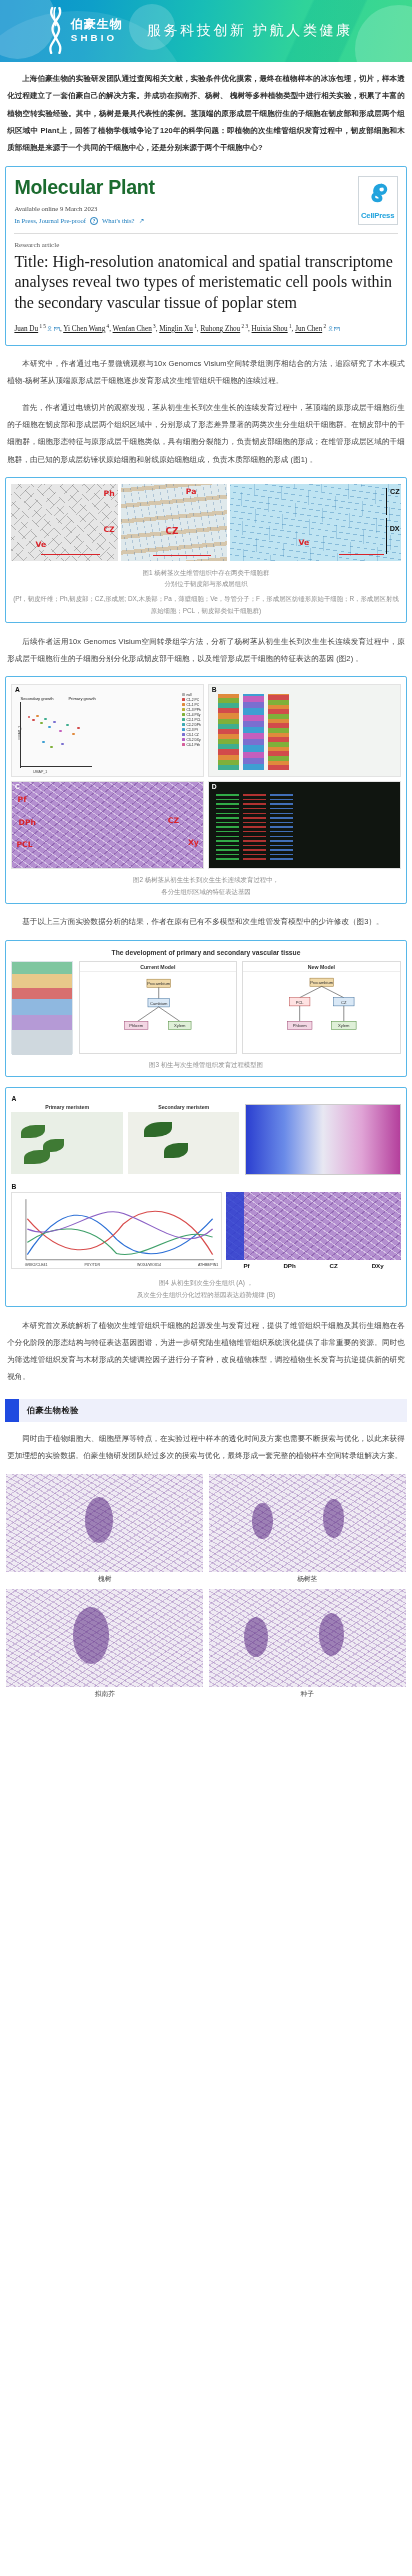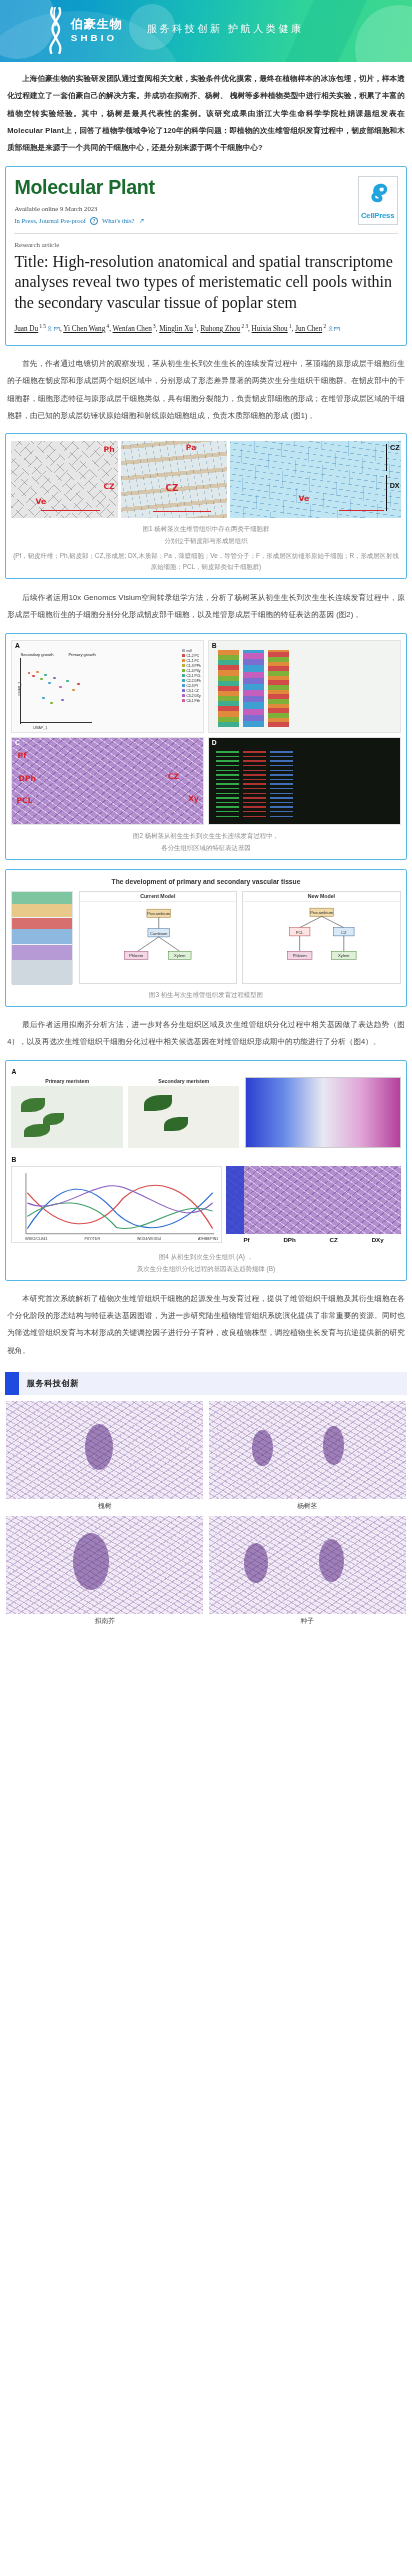--- a/index.html
+++ b/index.html
@@ -33,21 +33,21 @@
   }
   .brand {
     position: absolute; left: 45px; top: 7.2px; display:flex; align-items:center; gap:5.2px; height: 47px;
   }
   .helix { width: 20.6px; height: 47px; position: relative; }
   .brand-words { color:#fff; line-height:1; }
   .brand-cn { font-size: 12px; font-weight: 700; letter-spacing: 1px; font-family:"Liberation Sans", sans-serif; }
   .brand-en { font-size: 9.8px; font-weight: 700; letter-spacing: 3.1px; margin-top: 3.1px; }
   .slogan {
     position:absolute; left: 147px; top: 21.6px;
-    color:#ffffff; font-size: 10px; letter-spacing: 2.6px; font-weight: 500;
+    color:#ffffff; font-size: 14px; letter-spacing: 2.6px; font-weight: 500;
     text-shadow: 0 0.5px 1px rgba(0,0,0,.06);
   }
 
   
   .content { padding: 0 7.2px; }
   p.para {
     font-size: 7.5px;
     line-height: 2.3;
     color: #3f3f3f;
     margin: 8.2px 0 9.3px 0;
@@ -200,21 +200,21 @@
       </div>
       <div class="brand-words">
         <div class="brand-cn">伯豪生物</div>
         <div class="brand-en">SHBIO</div>
       </div>
     </div>
     <div class="slogan">服务科技创新 护航人类健康</div>
   </div>
 
   <div class="content">
-    <p class="para bold">上海伯豪生物的实验研发团队通过查阅相关文献，实验条件优化摸索，最终在植物样本的冰冻包埋，切片，样本透化过程建立了一套伯豪自己的解决方案。并成功在拟南芥、杨树、 槐树等多种植物类型中进行相关实验，积累了丰富的植物空转实验经验。其中，杨树是最具代表性的案例。该研究成果由浙江大学生命科学学院杜娟课题组发表在Molecular Plant上，回答了植物学领域争论了120年的科学问题：即植物的次生维管组织发育过程中，韧皮部细胞和木质部细胞是来源于一个共同的干细胞中心，还是分别来源于两个干细胞中心?</p>
+    <p class="para bold">上海伯豪生物的实验研发团队通过查阅相关文献，实验条件优化摸索，最终在植物样本的冰冻包埋，切片，样本透化过程建立了一套伯豪自己的解决方案。并成功在拟南芥、杨树、 槐树等多种植物类型中进行相关实验，积累了丰富的植物空转实验经验。其中，杨树是最具代表性的案例。茎顶端的原形成层干细胞衍生的子细胞在韧皮部和形成层两个组织区域中 Plant上，回答了植物学领域争论了120年的科学问题：即植物的次生维管组织发育过程中，韧皮部细胞和木质部细胞是来源于一个共同的干细胞中心，还是分别来源于两个干细胞中心?</p>
   </div>
 
   <div class="card">
     <div class="jr-top">
       <div>
         <div class="jr-title">Molecular Plant</div>
         <div class="jr-avail">Available online 9 March 2023</div>
         <div class="jr-press">
           <span>In Press, Journal Pre-proof</span>
           <span class="qmark">?</span>
@@ -247,20 +247,21 @@
             </svg></span></span><span>, </span><span><span class="au">Yi Chen Wang</span><sup> 4</sup></span><span>, </span><span><span class="au">Wenfan Chen</span><sup> 3</sup></span><span>, </span><span><span class="au">Minglin Xu</span><sup> 1</sup></span><span>, </span><span><span class="au">Ruhong Zhou</span><sup> 2 3</sup></span><span>, </span><span><span class="au">Huixia Shou</span><sup> 1</sup></span><span>, </span><span><span class="au">Jun Chen</span><sup> 2</sup><span class="ic-person"> <svg width="5.2" height="5.7" viewBox="0 0 10 11" style="vertical-align:-0.5px">
               <circle cx="5" cy="3" r="2.2" fill="none" stroke="#1a7bbd" stroke-width="1"></circle>
               <path d="M1.6 10 C1.6 6.6 8.4 6.6 8.4 10" fill="none" stroke="#1a7bbd" stroke-width="1"></path>
             </svg></span><span class="ic-mail"> <svg width="5.7" height="4.6" viewBox="0 0 11 9" style="vertical-align:-0.5px">
               <rect x="0.5" y="0.5" width="10" height="8" fill="none" stroke="#1a7bbd"></rect>
               <path d="M0.8 0.8 L5.5 4.6 L10.2 0.8" fill="none" stroke="#1a7bbd"></path>
             </svg></span></span></div>
   </div>
 
   <div class="content">
+    <p class="para">本研究中，作者通过电子显微镜观察与10x Genomcs Visium空间转录组测序相结合的方法，追踪研究了木本模式植物-杨树茎从顶端原形成层干细胞逐步发育形成次生维管组织干细胞的连续过程。</p>
     <p class="para">首先，作者通过电镜切片的观察发现，茎从初生生长到次生生长的连续发育过程中，茎顶端的原形成层干细胞衍生的子细胞在韧皮部和形成层两个组织区域中，分别形成了形态差异显著的两类次生分生组织干细胞群。在韧皮部中的干细胞群，细胞形态特征与原形成层干细胞类似，具有细胞分裂能力，负责韧皮部细胞的形成；在维管形成层区域的干细胞群，由已知的形成层纺锤状原始细胞和射线原始细胞组成，负责木质部细胞的形成 (图1) 。</p>
   </div>
 
   <div class="card fig-card">
     <div class="mosaic">
       <div class="micro">
         <span class="mlabel" style="right:3.1px; top:4.1px;">Ph</span>
         <span class="mlabel" style="right:3.1px; top:41px;">CZ</span>
         <span class="mlabel" style="left:24px; top:56px;">Ve</span>
         <span class="mbar" style="left:28%; bottom:6.2px; width:55%;"></span>
@@ -360,20 +361,23 @@
         <div style="position:absolute;left:61px;top:11.3px;width:23px;bottom:7.2px;
             background:repeating-linear-gradient(0deg, rgba(80,140,240,.75) 0 1.5px, rgba(0,0,0,0) 1.5px 4.6px);"></div>
       </div>
     </div>
     <div class="figcap">
       <span>图2 杨树茎从初生生长到次生生长连续发育过程中，</span>
       <span class="l2">各分生组织区域的特征表达基因</span>
     </div>
   </div>
 
+  <div class="content">
+    <p class="para">基于以上三方面实验数据分析的结果，作者在原有已有不多模型和次生维管发育模型中的少许修改（图3）。</p>
+  </div>
 
   <div class="card fig-card">
     <div class="schem-title">The development of primary and secondary vascular tissue</div>
     <div class="schem">
       <div class="stem-col" style="height:93px">
         <span class="stem-band" style="top:0;height:12.4px;background:#7fc6a0"></span>
         <span class="stem-band" style="top:12.4px;height:13.4px;background:#e8c98a"></span>
         <span class="stem-band" style="top:26px;height:11.3px;background:#d86f6f"></span>
         <span class="stem-band" style="top:37px;height:15.5px;background:#8fb8e0"></span>
         <span class="stem-band" style="top:53px;height:15.5px;background:#b59ad6"></span>
@@ -413,23 +417,20 @@
           <rect x="110" y="96" width="48" height="16" fill="#dff0d8" stroke="#4c8a3a"></rect>
           <text x="134" y="108" font-size="8" text-anchor="middle" fill="#333" font-family="Liberation Sans">Xylem</text>
         </svg>
       </div>
     </div>
     <div class="figcap">
       <span>图3 初生与次生维管组织发育过程模型图</span>
     </div>
   </div>
 
-  <div class="content">
-    <p class="para">最后作者运用拟南芥分析方法，进一步对各分生组织区域及次生维管组织分化过程中相关基因做了表达趋势（图4），以及再选次生维管组织干细胞分化过程中相关候选基因在对维管组织形成期中的功能进行了分析（图4）。</p>
-  </div>
 
   <div class="card fig-card">
     <div style="position:relative;">
       <span class="ptag" style="position:static;display:inline-block;margin-bottom:2.1px;">A</span>
       <div style="display:flex;gap:5.2px;align-items:center;">
         <div style="flex:1;text-align:center;">
           <div style="font-size:5.2px;color:#333;font-weight:700;margin-bottom:2.1px;">Primary meristem</div>
           <div class="photo" style="height:62px;">
             <span class="leafshape" style="left:9.3px;top:12.4px;width:24px;height:13.4px;"></span>
             <span class="leafshape" style="left:32px;top:27px;width:20.6px;height:12.4px;"></span>
@@ -488,24 +489,25 @@
       <span class="l2">及次生分生组织分化过程的基因表达趋势规律 (B)</span>
     </div>
   </div>
 
   <div class="content">
     <p class="para">本研究首次系统解析了植物次生维管组织干细胞的起源发生与发育过程，提供了维管组织干细胞及其衍生细胞在各个分化阶段的形态结构与特征表达基因图谱，为进一步研究陆生植物维管组织系统演化提供了非常重要的资源。同时也为筛选维管组织发育与木材形成的关键调控因子进行分子育种，改良植物株型，调控植物生长发育与抗逆提供新的研究视角。</p>
   </div>
 
   <div class="sec-head">
     <div class="sec-bar"></div>
-    <div class="sec-text">服务科技创新</div>
+    <div class="sec-text">伯豪生物检验</div>
   </div>
 
   <div class="content">
+    <p class="para">同时由于植物细胞大、细胞壁厚等特点，在实验过程中样本的透化时间及方案也需要不断摸索与优化，以此来获得更加理想的实验数据。伯豪生物研发团队经过多次的摸索与优化，最终形成一套完整的植物样本空间转录组解决方案。</p>
   </div>
 
 
   <div class="spec-grid">
     <div class="spec-cell">
       <div class="spec-img">
         <span class="blob-dark" style="left:40%;top:24%;width:28px;height:46px;"></span>
       </div>
       <div class="spec-cap">槐树</div>
     </div>

